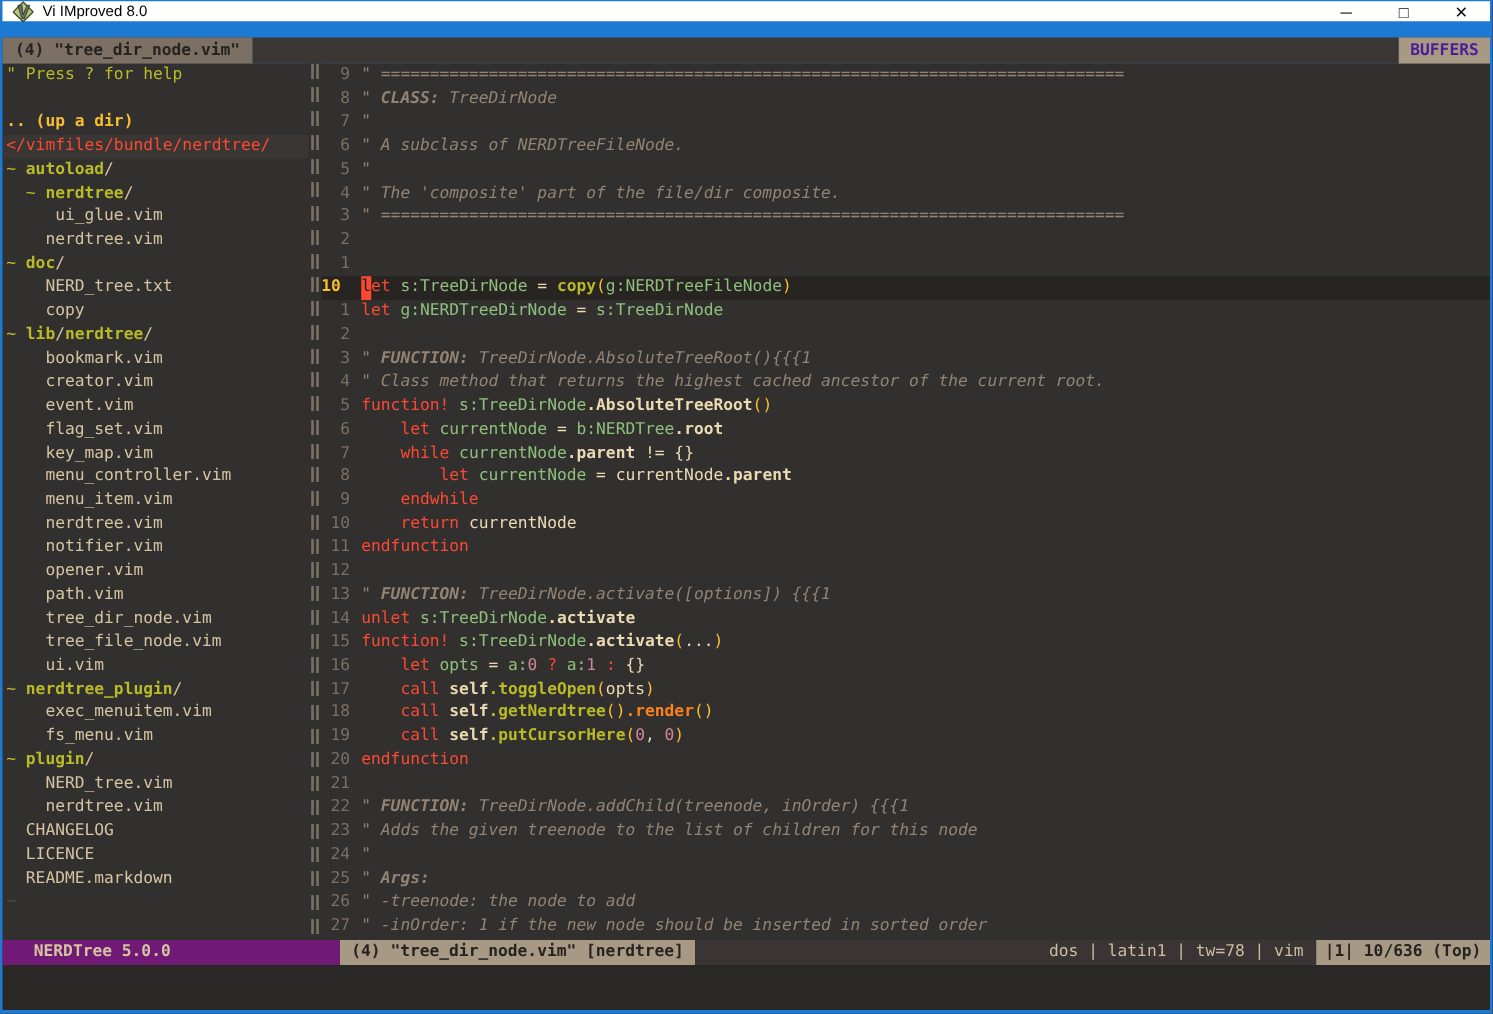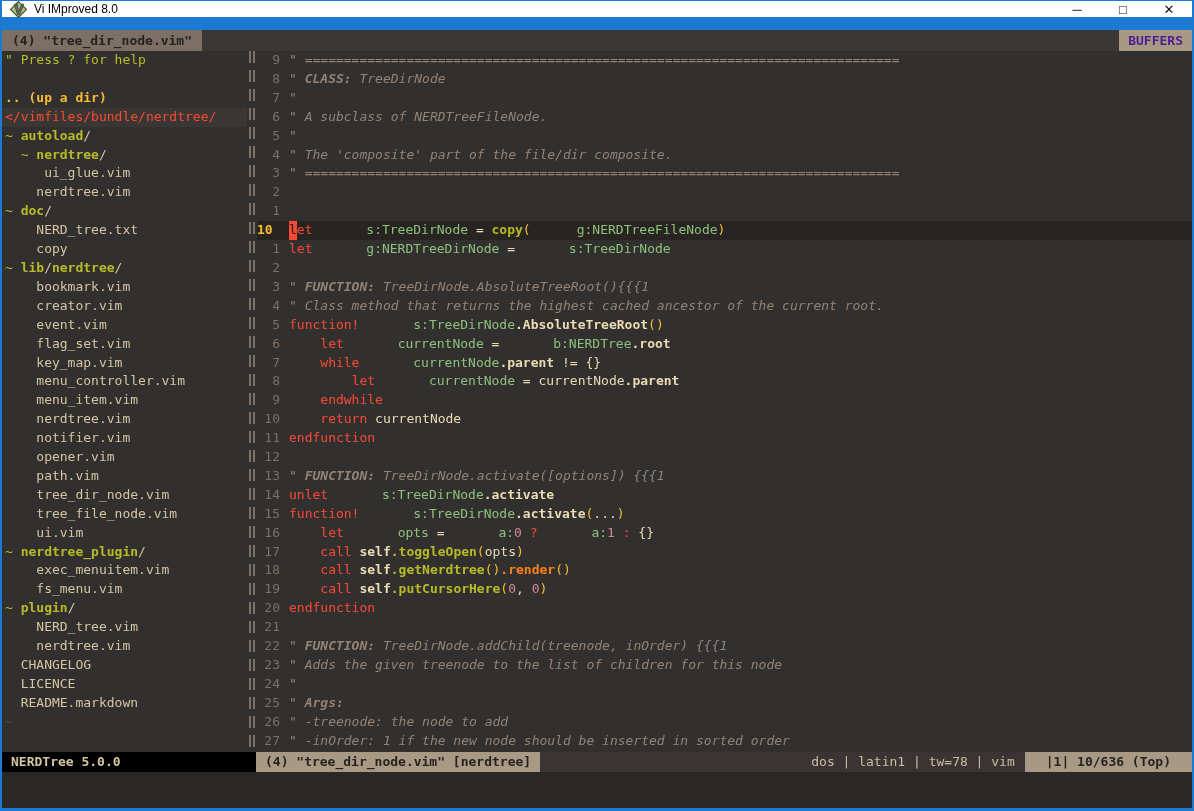--- a/index.html
+++ b/index.html
@@ -35,39 +35,39 @@
   .t-dir{color:#b8bb26;font-weight:bold;margin-top:48px;}
   .t-slash{color:#d5c4a1;}
   .t-file{color:#d5c4a1;}
   .t-empty{color:#504945;}
   
   .code-row{display:flex;}
   .cur-line{background:#272422;}
   .lnum{display:inline-block;width:23px;padding-right:9px;text-align:right;color:#7c6f64;flex:none;}
   .lnum.curnum{width:32px;padding-right:0;text-align:left;color:#fabd2f;font-weight:bold;}
   .s-kw{color:#fb4934;}
-  .s-id{color:#8ec07c;margin-left:46px;}
+  .s-id{color:#8ec07c;}
   .s-fn{color:#b8bb26;font-weight:bold;}
   .s-fgb{color:#ebdbb2;font-weight:bold;}
   .s-orn{color:#fe8019;font-weight:bold;}
   .s-par{color:#fabd2f;}
   .s-num{color:#d3869b;}
   .s-cmt{color:#928374;font-style:italic;}
   .s-cmtb{color:#928374;font-style:italic;font-weight:bold;}
   .s-fg{color:#ebdbb2;}
   .s-cur{background:#fb4934;color:#1d2021;}
   
   .statusbar{position:absolute;left:2px;right:2px;top:752px;height:20px;display:flex;
              font-size:13px;line-height:20px;background:#3a3534;}
-  .st-left{width:245px;flex:none;background:#000000;color:#d5c4a1;font-weight:bold;
-           padding-left:9px;white-space:pre;}
+  .st-left{width:245px;flex:none;background:#701a75;color:#d5c4a1;font-weight:bold;
+           padding-left:25px;white-space:pre;}
   .st-file{background:#a89984;color:#26221f;font-weight:bold;padding:0 9px;white-space:pre;}
   .st-mid{flex:1;}
   .st-right{color:#cdbd9f;white-space:pre;padding-right:10px;}
-  .st-pos{background:#a89984;color:#26221f;font-weight:bold;padding:0 21px;white-space:pre;}
+  .st-pos{background:#a89984;color:#26221f;font-weight:bold;padding:0 7px;white-space:pre;}
   .cmdline{position:absolute;left:2px;right:2px;top:772px;height:36px;background:#2a2827;}
 </style>
 </head>
 <body>
 
 <div class="titlebar">
   <svg class="vlogo" viewBox="0 0 16 16">
     <polygon points="8,0.5 15.5,8 8,15.5 0.5,8" fill="#aec77a" stroke="#3f4d2b" stroke-width="1"></polygon>
     <path d="M4 3 L7 3 L8 10 L11 3 L13 3 L9 13 L7 13 Z" fill="#6b6b66" stroke="#2e2e2a" stroke-width="0.6"></path>
   </svg>

